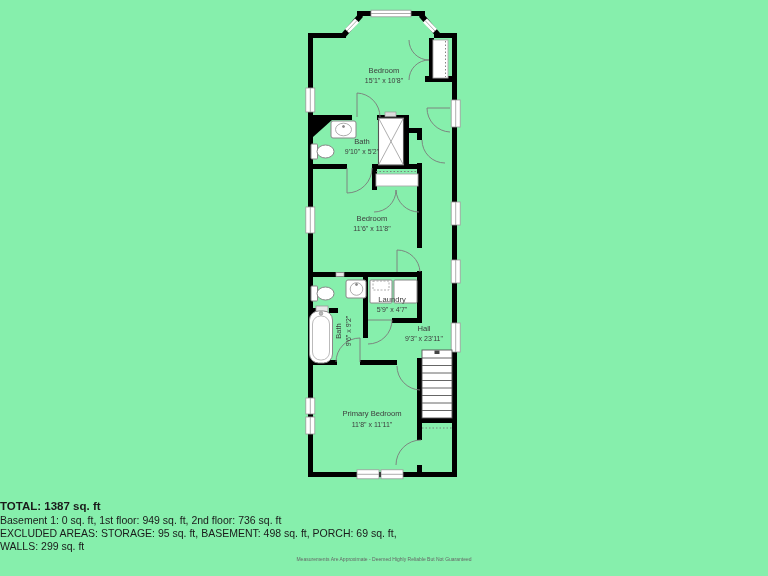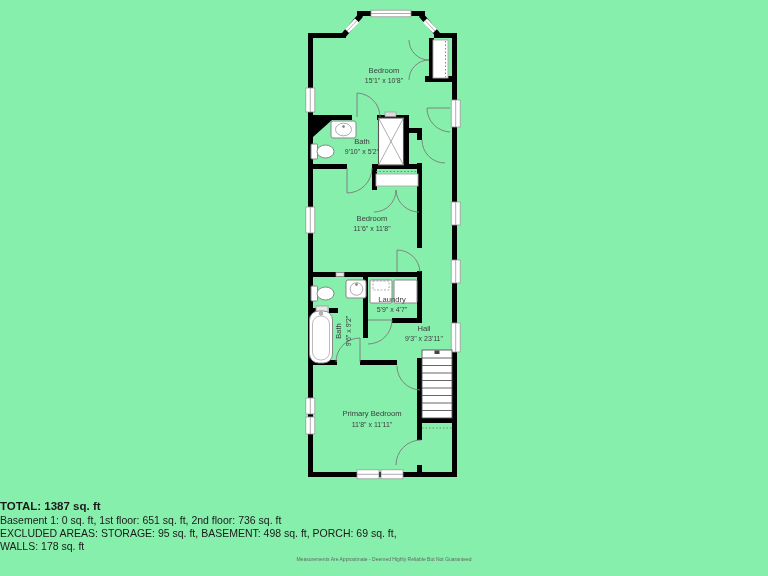--- a/index.html
+++ b/index.html
@@ -239,19 +239,19 @@
       <text class="room-dims" x="424" y="341">9'3" x 23'11"</text>
     </g>
     <g>
       <text class="room-name" x="372" y="416">Primary Bedroom</text>
       <text class="room-dims" x="372" y="427">11'8" x 11'11"</text>
     </g>
   </g>
 </svg>
 
 <div class="summary total">TOTAL: 1387 sq. ft</div>
-<div class="summary l2">Basement 1: 0 sq. ft, 1st floor: 651 sq. ft, 2nd floor: 736 sq. ft</div>
+<div class="summary l2">Basement 1: 0 sq. ft, 1st floor: 949 sq. ft, 2nd floor: 736 sq. ft</div>
 <div class="summary l3">EXCLUDED AREAS: STORAGE: 95 sq. ft, BASEMENT: 498 sq. ft, PORCH: 69 sq. ft,</div>
-<div class="summary l4">WALLS: 178 sq. ft</div>
+<div class="summary l4">WALLS: 299 sq. ft</div>
 <div class="disclaimer">Measurements Are Approximate - Deemed Highly Reliable But Not Guaranteed</div>
 <div class="listing-id">5410398</div>
 
 </div>
 
 </body></html>

